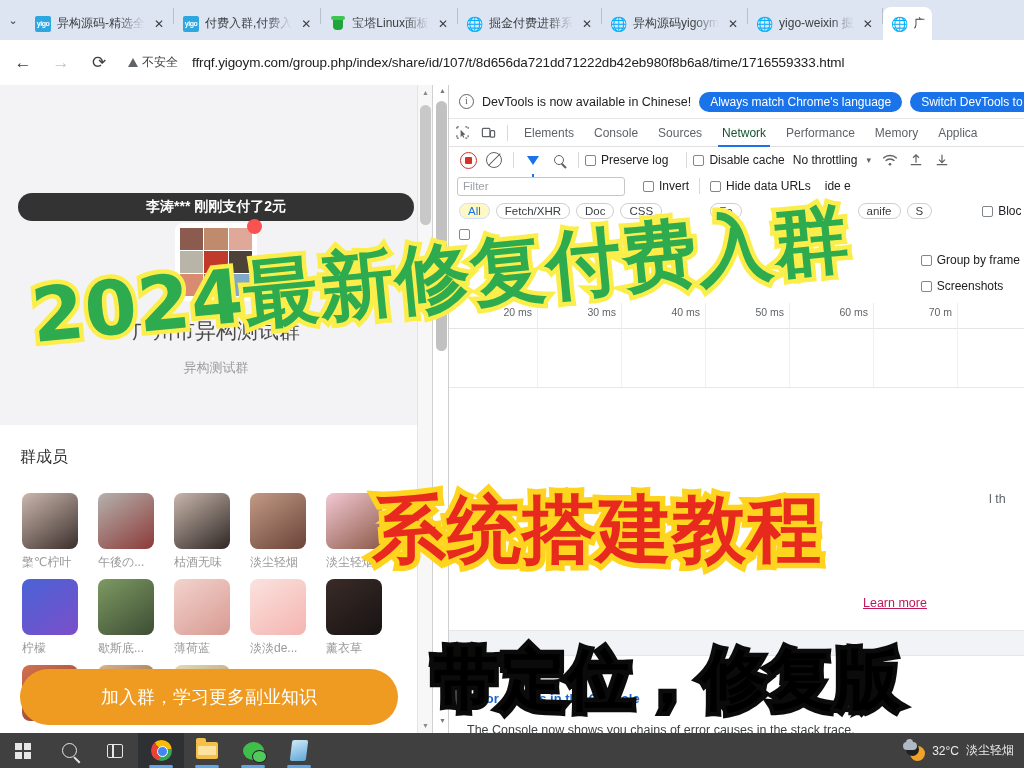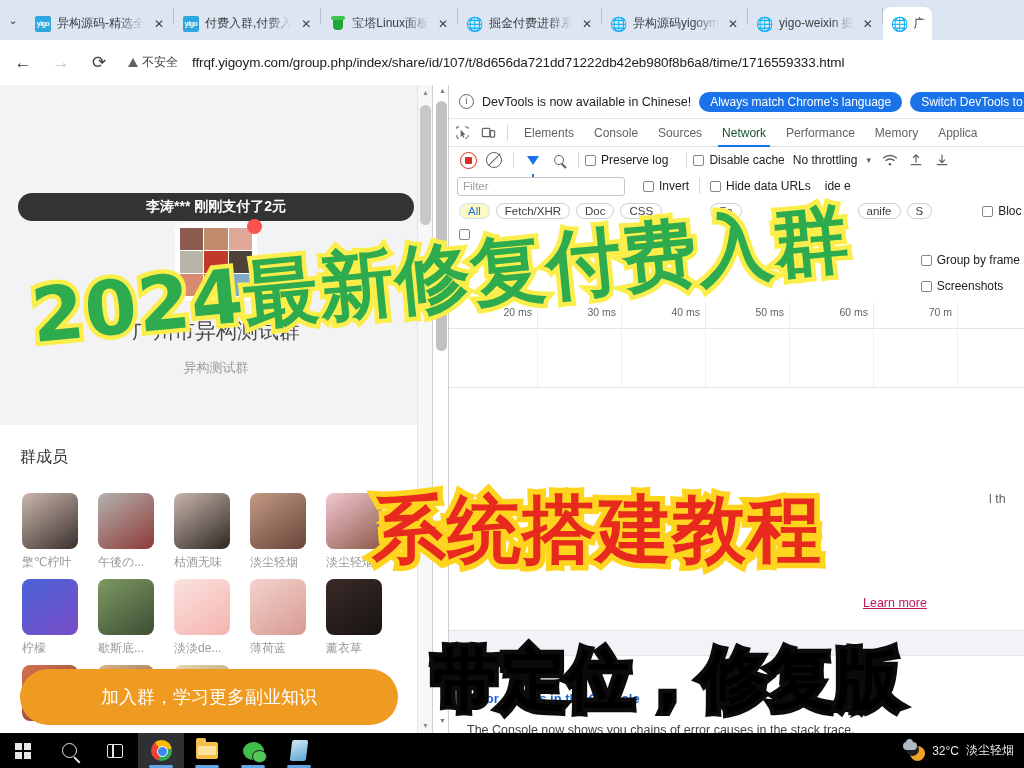--- a/index.html
+++ b/index.html
@@ -372,21 +372,21 @@
   .ovl3 {
     left: 433px; top: 550px; font-size: 66px; color: #000000;
     letter-spacing: 1px;
     -webkit-text-stroke: 9px #0b0b0b;
     paint-order: stroke fill;
   }
 
   
   .taskbar {
     position: absolute; bottom: 0; left: 0; width: 1024px; height: 35px;
-    background: #000000;
+    background: #404040;
     display: flex; align-items: center;
   }
   .tb-item {
     width: 46px; height: 35px; display: flex; align-items: center;
     justify-content: center; position: relative;
   }
   .tb-item.running::after {
     content: ""; position: absolute; bottom: 0; left: 11px; width: 24px;
     height: 3px; background: #60a5e8; border-radius: 2px;
   }
@@ -586,26 +586,26 @@
             </div>
             <div class="member">
               <div class="m-avatar" style="background: linear-gradient(145deg, rgb(74, 99, 214), rgb(123, 78, 201));"></div>
               <div class="m-name">柠檬</div>
             </div>
             <div class="member">
               <div class="m-avatar" style="background: linear-gradient(145deg, rgb(125, 154, 98), rgb(61, 77, 52));"></div>
               <div class="m-name">歇斯底...</div>
             </div>
             <div class="member">
+              <div class="m-avatar" style="background: linear-gradient(145deg, rgb(243, 211, 205), rgb(215, 154, 146));"></div>
+              <div class="m-name">薄荷蓝</div>
+            </div>
+            <div class="member">
               <div class="m-avatar" style="background: linear-gradient(145deg, rgb(251, 226, 222), rgb(244, 180, 176));"></div>
               <div class="m-name">淡淡de...</div>
-            </div>
-            <div class="member">
-              <div class="m-avatar" style="background: linear-gradient(145deg, rgb(243, 211, 205), rgb(215, 154, 146));"></div>
-              <div class="m-name">薄荷蓝</div>
             </div>
             <div class="member">
               <div class="m-avatar" style="background: linear-gradient(145deg, rgb(58, 43, 40), rgb(23, 19, 18));"></div>
               <div class="m-name">薰衣草</div>
             </div>
             <div class="member">
               <div class="m-avatar" style="background: linear-gradient(145deg, rgb(210, 113, 79), rgb(138, 63, 46));"></div>
               <div class="m-name"></div>
             </div>
             <div class="member">

